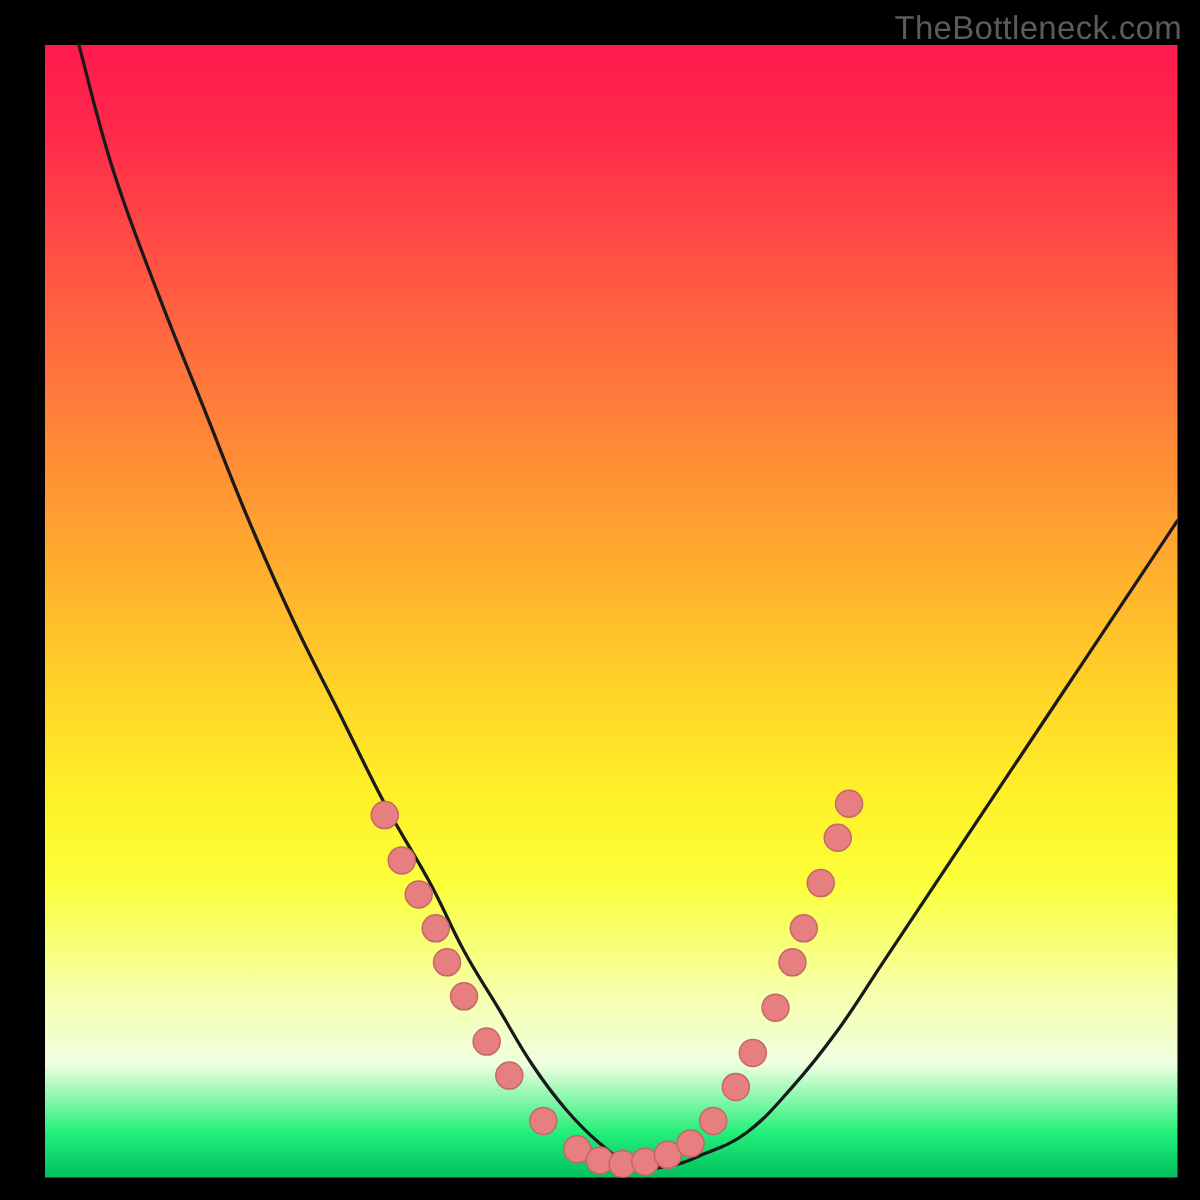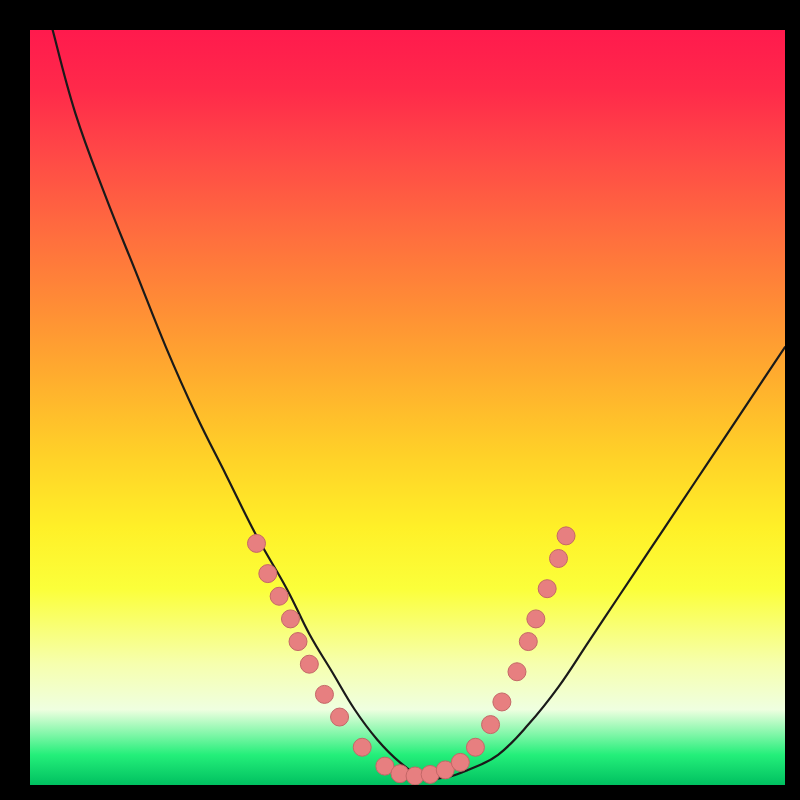--- a/index.html
+++ b/index.html
@@ -56,20 +56,21 @@
     top: 0;
     width: 755px;
     height: 755px;
   }
 </style>
 </head>
 <body>
 
 <div class="stage">
 
+  <div class="watermark">TheBottleneck.com</div>
 
   <div class="plot-area">
     <svg class="curve" viewBox="0 0 755 755" preserveAspectRatio="none">
       <path id="curve-path" fill="none" stroke-width="2.2" stroke-linecap="round" stroke="#1a1a1a" d="M 22.65 0 C 27.18 16.609999999999992 34.73 49.82999999999995 45.3 83.04999999999995 C 55.87 116.26999999999995 63.419999999999995 134.39000000000004 75.5 166.10000000000002 C 87.58 197.81 93.62000000000002 211.39999999999992 105.70000000000002 241.5999999999999 C 117.78000000000002 271.7999999999999 123.82000000000001 288.41 135.9 317.1 C 147.98 345.79 154.01999999999998 359.38 166.1 385.05 C 178.18 410.72 184.22 421.29 196.3 445.45000000000005 C 208.38000000000002 469.61000000000007 214.42 483.20000000000005 226.5 505.85 C 238.58 528.5 246.13000000000005 539.07 256.70000000000005 558.7 C 267.27000000000004 578.33 270.29 587.39 279.35 604 C 288.41 620.61 292.94 626.65 302 641.75 C 311.06 656.85 315.59 665.91 324.65 679.5 C 333.71 693.09 338.24 699.13 347.3 709.7 C 356.36 720.2700000000001 360.89 724.8000000000001 369.95 732.35 C 379.01 739.9 383.54 744.4300000000001 392.6 747.45 C 401.66 750.47 406.19000000000005 748.96 415.25000000000006 747.45 C 424.31000000000006 745.94 427.33 744.43 437.9 739.9 C 448.46999999999997 735.37 456.02000000000004 733.8599999999999 468.1 724.8 C 480.18 715.74 486.22 708.19 498.3 694.6 C 510.38 681.01 516.42 673.46 528.5 656.85 C 540.58 640.24 546.62 629.67 558.7 611.55 C 570.7800000000001 593.43 576.82 584.37 588.9 566.25 C 600.9799999999999 548.13 607.0199999999999 539.07 619.0999999999999 520.95 C 631.18 502.83000000000004 637.2199999999999 493.77 649.3 475.65 C 661.38 457.53 667.42 448.47 679.5 430.35 C 691.58 412.23 694.5999999999999 407.7 709.6999999999999 385.05 C 724.8 362.40000000000003 745.9399999999999 330.69 755 317.1"></path>
       <g id="dots-group">
           <circle cx="226.5" cy="513.4" r="9" fill="#e77f80" stroke="#c46767" stroke-width="1"></circle>
           <circle cx="237.825" cy="543.5999999999999" r="9" fill="#e77f80" stroke="#c46767" stroke-width="1"></circle>
           <circle cx="249.15" cy="566.25" r="9" fill="#e77f80" stroke="#c46767" stroke-width="1"></circle>
           <circle cx="260.47499999999997" cy="588.9" r="9" fill="#e77f80" stroke="#c46767" stroke-width="1"></circle>
           <circle cx="268.025" cy="611.55" r="9" fill="#e77f80" stroke="#c46767" stroke-width="1"></circle>

